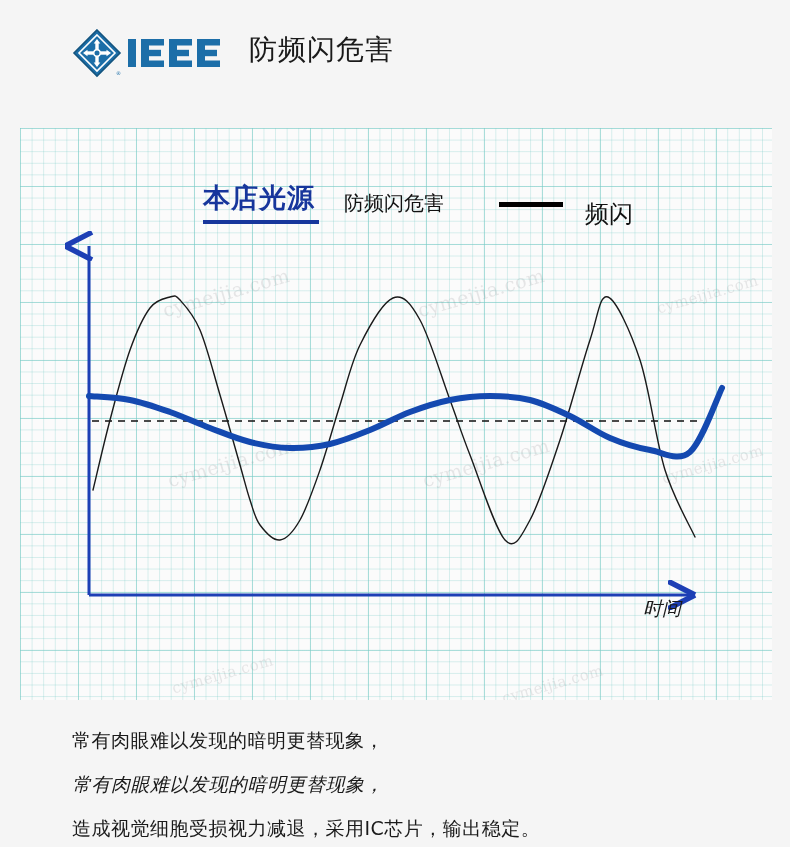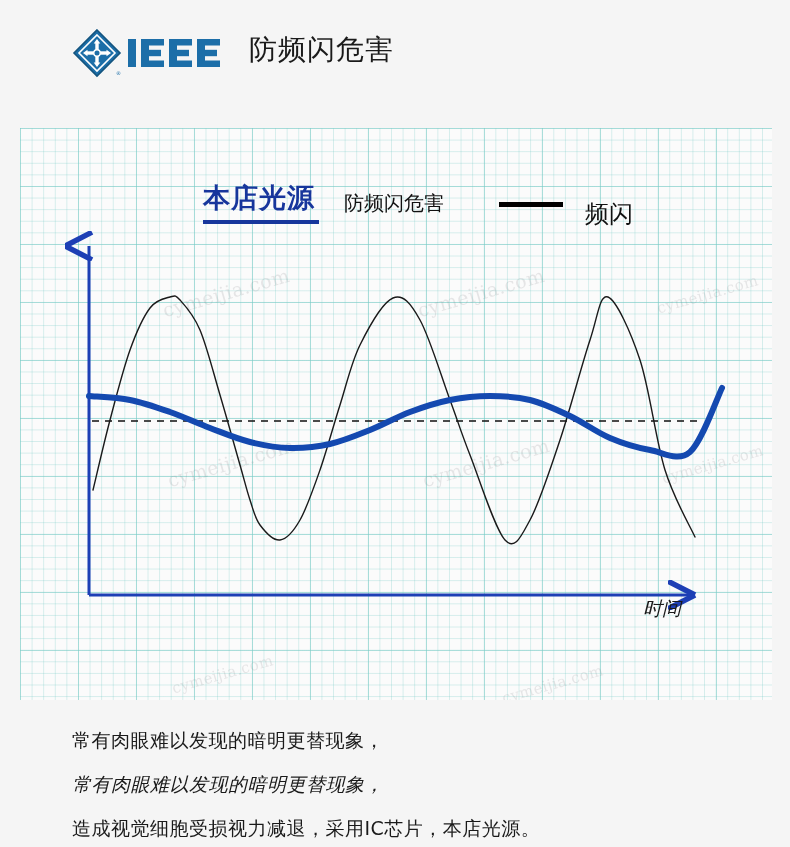--- a/index.html
+++ b/index.html
@@ -265,14 +265,14 @@
     <path id="series-flicker" fill="none" stroke="#1a1a1a" stroke-width="1.4" stroke-linecap="round" stroke-linejoin="round" d="M 73 362 C 75.83 350.33, 83.83 315.33, 90 292 C 96.17 268.67, 103.33 240.67, 110 222 C 116.67 203.33, 123.33 188.83, 130 180 C 136.67 171.17, 145.00 170.33, 150 169 C 155.00 167.67, 155.00 166.50, 160 172 C 165.00 177.50, 173.33 186.17, 180 202 C 186.67 217.83, 193.33 244.50, 200 267 C 206.67 289.50, 215.00 319.50, 220 337 C 225.00 354.50, 226.67 362.00, 230 372 C 233.33 382.00, 235.00 390.33, 240 397 C 245.00 403.67, 253.33 412.83, 260 412 C 266.67 411.17, 273.33 403.67, 280 392 C 286.67 380.33, 293.33 361.17, 300 342 C 306.67 322.83, 313.33 297.83, 320 277 C 326.67 256.17, 331.17 234.83, 340 217 C 348.83 199.17, 363.00 174.17, 373 170 C 383.00 165.83, 390.50 175.00, 400 192 C 409.50 209.00, 421.67 249.50, 430 272 C 438.33 294.50, 440.83 303.67, 450 327 C 459.17 350.33, 475.00 401.17, 485 412 C 495.00 422.83, 500.83 408.67, 510 392 C 519.17 375.33, 530.00 342.00, 540 312 C 550.00 282.00, 562.00 235.83, 570 212 C 578.00 188.17, 579.67 165.67, 588 169 C 596.33 172.33, 610.50 203.17, 620 232 C 629.50 260.83, 635.83 312.50, 645 342 C 654.17 371.50, 670.00 397.83, 675 409"></path>
     <path id="series-brand" fill="none" stroke="#1449b0" stroke-width="6" stroke-linecap="round" stroke-linejoin="round" d="M 69 268 C 75.83 268.67, 96.50 269.33, 110 272 C 123.50 274.67, 136.67 279.33, 150 284 C 163.33 288.67, 176.67 295.00, 190 300 C 203.33 305.00, 216.67 310.67, 230 314 C 243.33 317.33, 256.67 319.67, 270 320 C 283.33 320.33, 296.67 319.00, 310 316 C 323.33 313.00, 336.67 307.33, 350 302 C 363.33 296.67, 376.67 289.00, 390 284 C 403.33 279.00, 416.67 274.67, 430 272 C 443.33 269.33, 456.67 268.00, 470 268 C 483.33 268.00, 496.67 268.67, 510 272 C 523.33 275.33, 536.67 281.67, 550 288 C 563.33 294.33, 576.67 304.33, 590 310 C 603.33 315.67, 616.67 319.67, 630 322 C 643.33 324.33, 658.00 334.33, 670 324 C 682.00 313.67, 696.67 270.67, 702 260"></path>
   </svg>
 
   <div class="axis-label-x">时间</div>
 </div>
 
 <div class="footer">
   <div class="footer-line l0">常有肉眼难以发现的暗明更替现象，</div>
   <div class="footer-line l1">常有肉眼难以发现的暗明更替现象，</div>
-  <div class="footer-line l2">造成视觉细胞受损视力减退，采用IC芯片，本店光源。</div>
+  <div class="footer-line l2">造成视觉细胞受损视力减退，采用IC芯片，输出稳定。</div>
 </div>
 
 </body></html>

